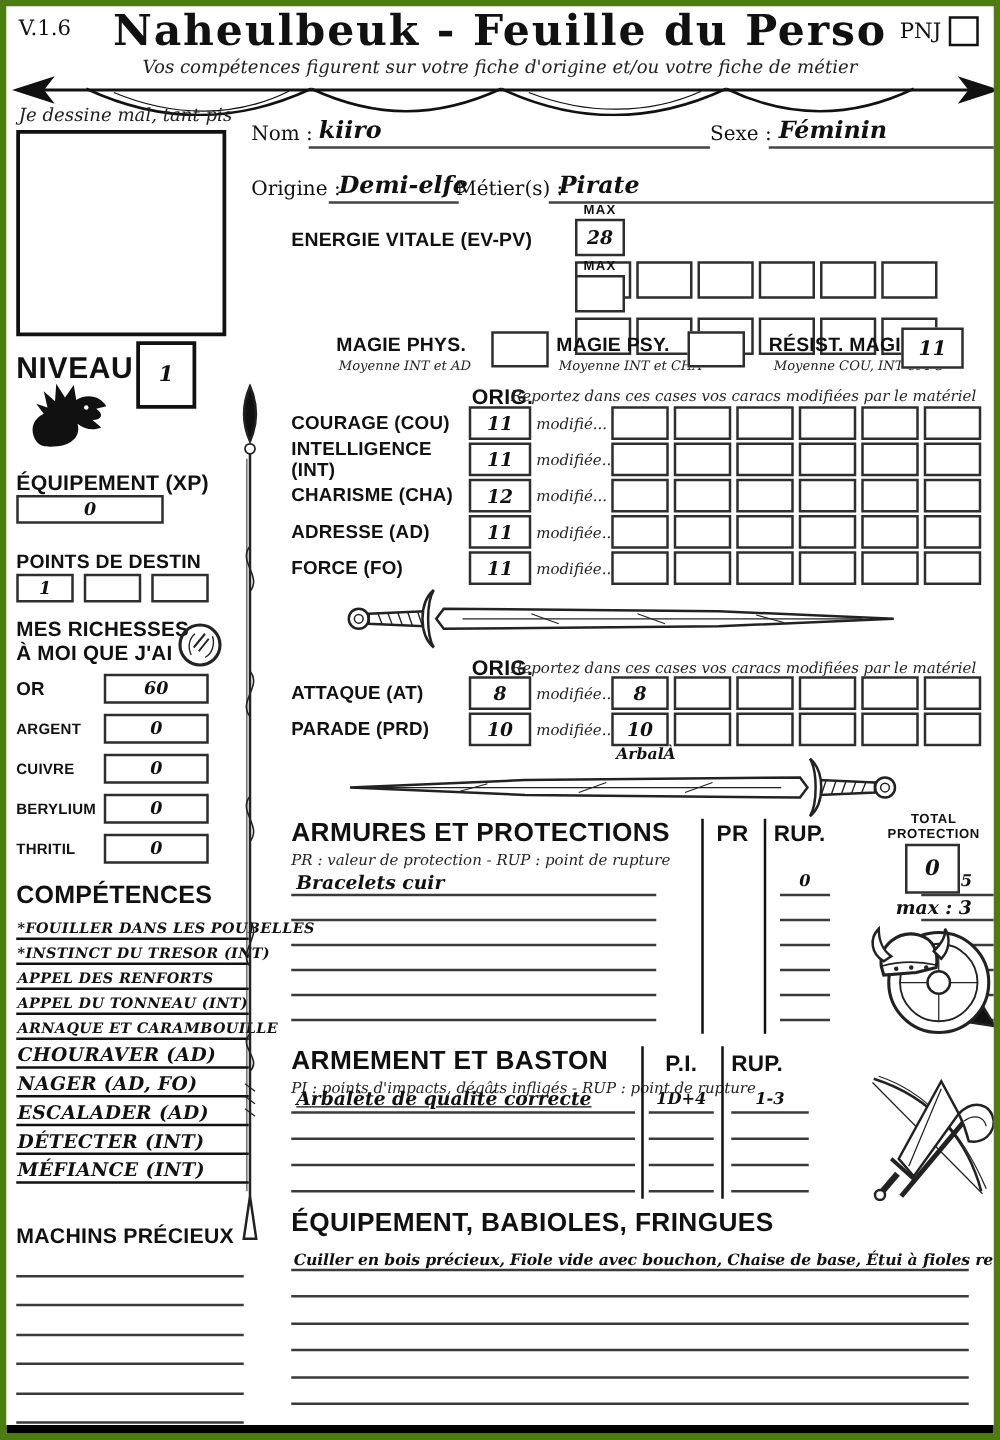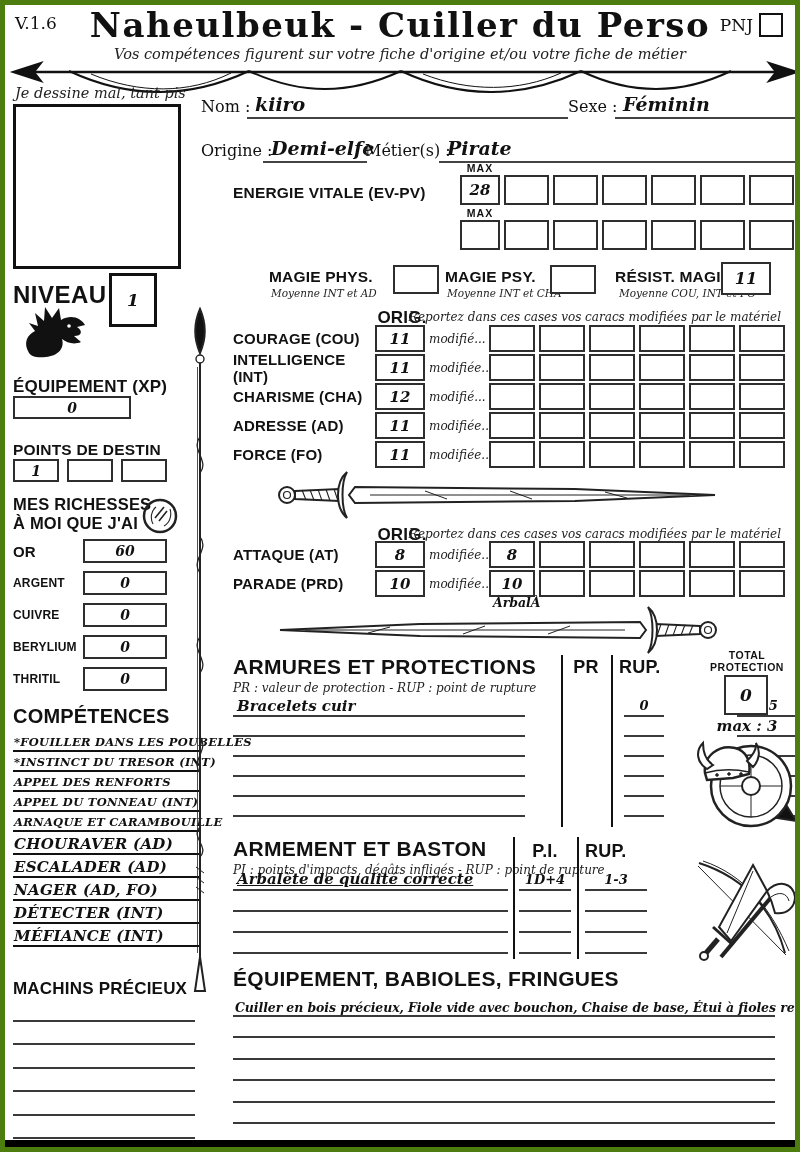--- a/index.html
+++ b/index.html
@@ -26,21 +26,21 @@
 
   .portrait-caption{left:10px;top:80px;font-size:14.5px;}
   .portrait-box{left:8px;top:99px;width:162px;height:159px;border:3px solid #111;background:#fff;}
 
   .id-label{font-size:16px;}
   .fill{position:absolute;border-bottom:2px solid #444;height:24px;
         font-size:19px;padding-left:8px;white-space:nowrap;}
 
   .energy-label{left:228px;width:224px;font-size:15.5px;line-height:30px;height:30px;}
   .max-lbl{left:455px;width:40px;text-align:center;font-size:10.5px;letter-spacing:1px;}
-  .erow{position:absolute;left:455px;display:flex;gap:4px;}
+  .erow{position:absolute;left:455px;display:flex;gap:4px;flex-direction:column;}
   .ebox{width:40px;height:30px;font-size:15px;}
   .ecell{width:45px;height:30px;border:2px solid #2e2e2e;box-sizing:border-box;background:#fff;}
   .cells{display:flex;gap:4px;}
 
   .mg-lbl{font-size:15.5px;}
   .mg-sub{font-size:10.5px;}
   .mg-box{width:46px;height:29px;font-size:15px;}
 
   .orig-lbl{width:50px;text-align:center;font-size:17px;}
   .report-note{right:14px;font-size:12px;text-align:right;}
@@ -104,21 +104,21 @@
   .eq-line{height:21.5px;border-bottom:2px solid #3a3a3a;font-family:"DejaVu Serif",serif;
            font-style:italic;font-weight:600;font-size:12.5px;letter-spacing:-.1px;
            display:flex;align-items:flex-end;white-space:nowrap;padding-left:2px;box-sizing:border-box;}
 </style>
 </head>
 <body>
 
 <div class="page">
 
   <div class="abs version serif">V.1.6</div>
-  <div class="abs title">Naheulbeuk - Cuiller du Perso</div>
+  <div class="abs title">Naheulbeuk - Feuille du Perso</div>
   <div class="abs pnj-label serif">PNJ</div>
   <div class="abs pnj-box"></div>
   <div class="abs subtitle cal">Vos compétences figurent sur votre fiche d'origine et/ou votre fiche de métier</div>
 
   <svg class="abs" style="left:4px;top:54px" width="792" height="34" viewBox="0 0 792 34">
     <g stroke="#111" fill="none" stroke-width="2">
       <line x1="26" y1="13" x2="766" y2="13" stroke-width="2.5"></line>
       <path d="M4,13 L32,4 L25,13 L32,22 Z" fill="#111"></path>
       <path d="M788,13 L760,4 L767,13 L760,22 Z" fill="#111"></path>
       <path d="M60,12 C120,40 180,40 240,12"></path>
@@ -375,22 +375,22 @@
 
   <div class="abs comp-lbl lbl">COMPÉTENCES</div>
   <div class="abs skills">
 
   <div class="skill">*FOUILLER DANS LES POUBELLES</div>
       <div class="skill">*INSTINCT DU TRESOR (INT)</div>
       <div class="skill">APPEL DES RENFORTS</div>
       <div class="skill">APPEL DU TONNEAU (INT)</div>
       <div class="skill">ARNAQUE ET CARAMBOUILLE</div>
       <div class="skill">CHOURAVER (AD)</div>
+      <div class="skill">NAGER (AD, FO)</div>
       <div class="skill">ESCALADER (AD)</div>
-      <div class="skill">NAGER (AD, FO)</div>
       <div class="skill">DÉTECTER (INT)</div>
       <div class="skill">MÉFIANCE (INT)</div>
     </div>
 
   <div class="abs machins-lbl lbl">MACHINS PRÉCIEUX</div>
   <div class="abs machins-lines">
 
   <div class="mline hand"></div>
       <div class="mline hand"></div>
       <div class="mline hand"></div>

